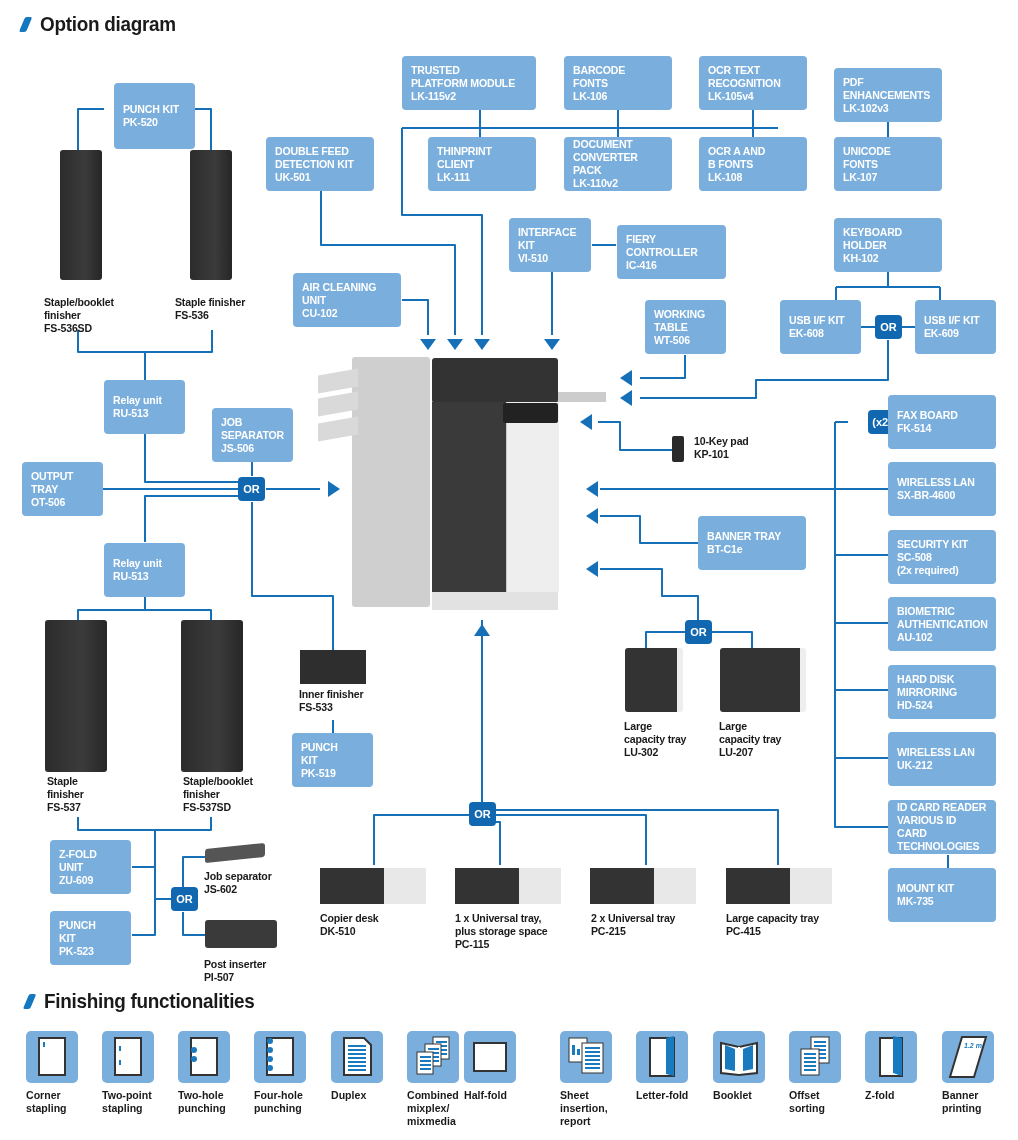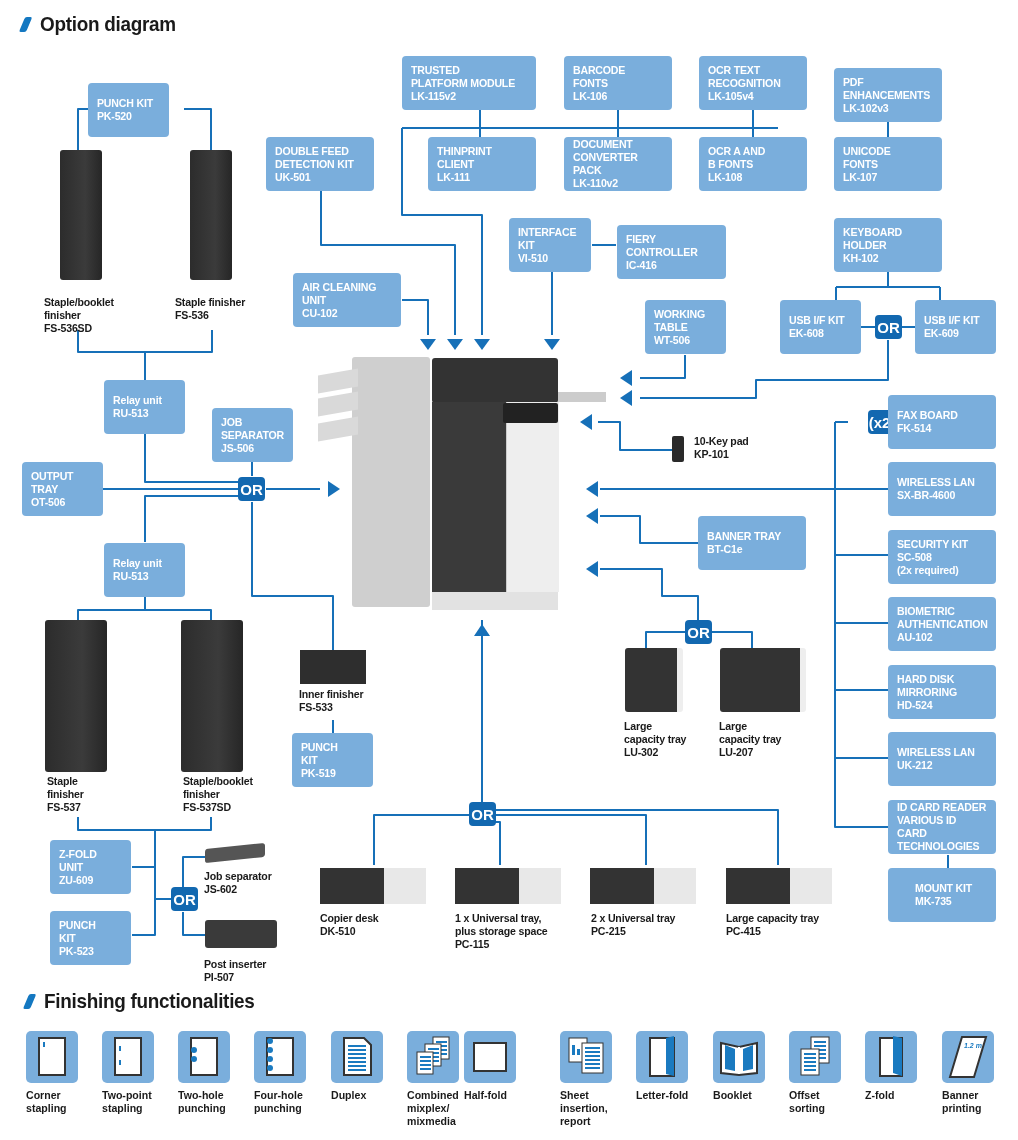--- a/index.html
+++ b/index.html
@@ -1,21 +1,21 @@
 <!DOCTYPE html>
 <html><head>
 <meta charset="utf-8">
 <style>
   html,body{margin:0;padding:0;background:#fff;}
   body{width:1018px;height:1140px;position:relative;overflow:hidden;font-family:"Liberation Sans",sans-serif;}
   .h1{position:absolute;font-family:"Liberation Sans",sans-serif;font-weight:bold;color:#1a1a1a;font-size:21px;letter-spacing:-0.3px;transform:scaleX(0.9);transform-origin:left center;}
   .h1 .mark{display:inline-block;width:8px;height:15px;background:#1478c1;transform:skewX(-25deg);border-radius:2px;margin-right:12px;vertical-align:-1px;}
   .box{position:absolute;background:#7aaedc;border-radius:4px;color:#fff;font-weight:bold;font-size:11.5px;line-height:13px;padding:0 0 0 9px;box-sizing:border-box;display:flex;flex-direction:column;justify-content:center;white-space:pre-line;letter-spacing:-0.2px;}
   .box span{transform:scaleX(0.92);transform-origin:left center;display:block;white-space:pre-line;}
-  .or{position:absolute;background:#1268b0;border-radius:4px;color:#fff;font-weight:bold;font-size:15px;width:27px;height:24px;display:flex;align-items:center;justify-content:center;}
+  .or{position:absolute;background:#1268b0;border-radius:4px;color:#fff;font-weight:bold;font-size:11px;width:27px;height:24px;display:flex;align-items:center;justify-content:center;}
   .lbl{position:absolute;color:#1a1a1a;font-weight:bold;font-size:11.5px;line-height:13px;white-space:pre-line;letter-spacing:-0.2px;transform:scaleX(0.92);transform-origin:left top;}
   svg.lines{position:absolute;left:0;top:0;}
   .dev{position:absolute;}
   .finisher{background:linear-gradient(90deg,#2c2c2c,#3b3b3b 60%,#262626);border-radius:3px;}
   .fn{position:absolute;top:1031px;width:52px;}
   .fn .ic{width:52px;height:52px;background:#7aaedc;border-radius:5px;position:relative;}
   .fn .tx{margin-top:6px;font-weight:bold;font-size:11.5px;line-height:13px;color:#1a1a1a;white-space:pre-line;transform:scaleX(0.92);transform-origin:left top;width:70px;}
 </style>
 </head>
 <body>
@@ -106,21 +106,21 @@
     <polygon points="620,398 632,390 632,406"></polygon>
     <polygon points="580,422 592,414 592,430"></polygon>
     <polygon points="586,489 598,481 598,497"></polygon>
     <polygon points="586,516 598,508 598,524"></polygon>
     <polygon points="586,569 598,561 598,577"></polygon>
     <polygon points="340,489 328,481 328,497"></polygon>
     <polygon points="482,624 474,636 490,636"></polygon>
   </g>
 </svg>
 
-<div class="box" style="left:88px;top:83px;width:81px;height:54px;"><span>PUNCH KIT
+<div class="box" style="left:114px;top:83px;width:81px;height:66px;"><span>PUNCH KIT
 PK-520</span></div>
 
 <div class="box" style="left:402px;top:56px;width:134px;height:54px;"><span>TRUSTED
 PLATFORM MODULE
 LK-115v2</span></div>
 <div class="box" style="left:564px;top:56px;width:108px;height:54px;"><span>BARCODE
 FONTS
 LK-106</span></div>
 <div class="box" style="left:699px;top:56px;width:108px;height:54px;"><span>OCR TEXT
 RECOGNITION
@@ -191,21 +191,21 @@
 AUTHENTICATION
 AU-102</span></div>
 <div class="box" style="left:888px;top:665px;width:108px;height:54px;"><span>HARD DISK
 MIRRORING
 HD-524</span></div>
 <div class="box" style="left:888px;top:732px;width:108px;height:54px;"><span>WIRELESS LAN
 UK-212</span></div>
 <div class="box" style="left:888px;top:800px;width:108px;height:54px;"><span>ID CARD READER
 VARIOUS ID CARD
 TECHNOLOGIES</span></div>
-<div class="box" style="left:888px;top:868px;width:108px;height:54px;align-items:center;"><span>MOUNT KIT
+<div class="box" style="left:888px;top:868px;width:108px;height:54px;"><span>MOUNT KIT
 MK-735</span></div>
 
 <div class="box" style="left:698px;top:516px;width:108px;height:54px;"><span>BANNER TRAY
 BT-C1e</span></div>
 <div class="or" style="left:685px;top:620px;">OR</div>
 
 <div class="dev" style="left:352px;top:357px;width:78px;height:250px;background:#cfcfcf;border-radius:3px;"></div>
 <div class="dev" style="left:318px;top:372px;width:40px;height:18px;background:#d9d9d9;transform:skewY(-10deg);"></div>
 <div class="dev" style="left:318px;top:395px;width:40px;height:18px;background:#d9d9d9;transform:skewY(-10deg);"></div>
 <div class="dev" style="left:318px;top:420px;width:40px;height:18px;background:#d9d9d9;transform:skewY(-10deg);"></div>

